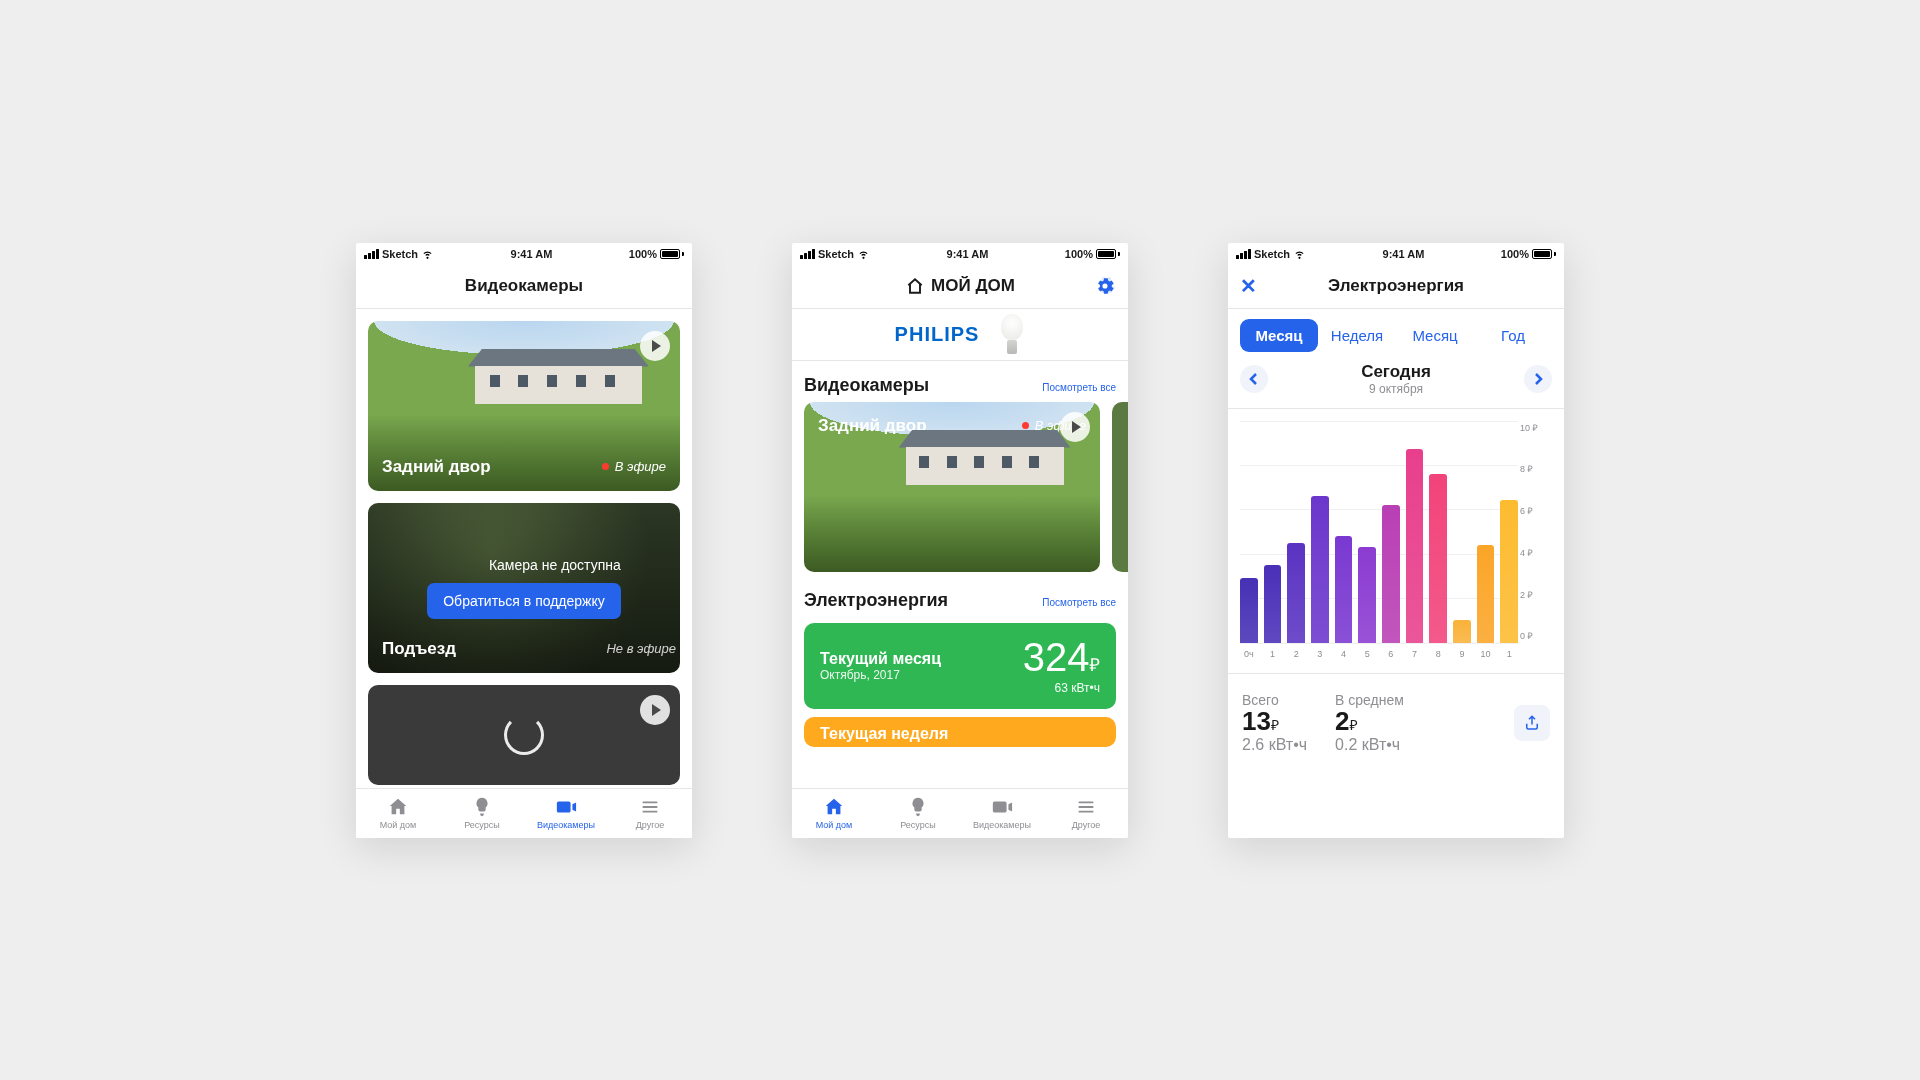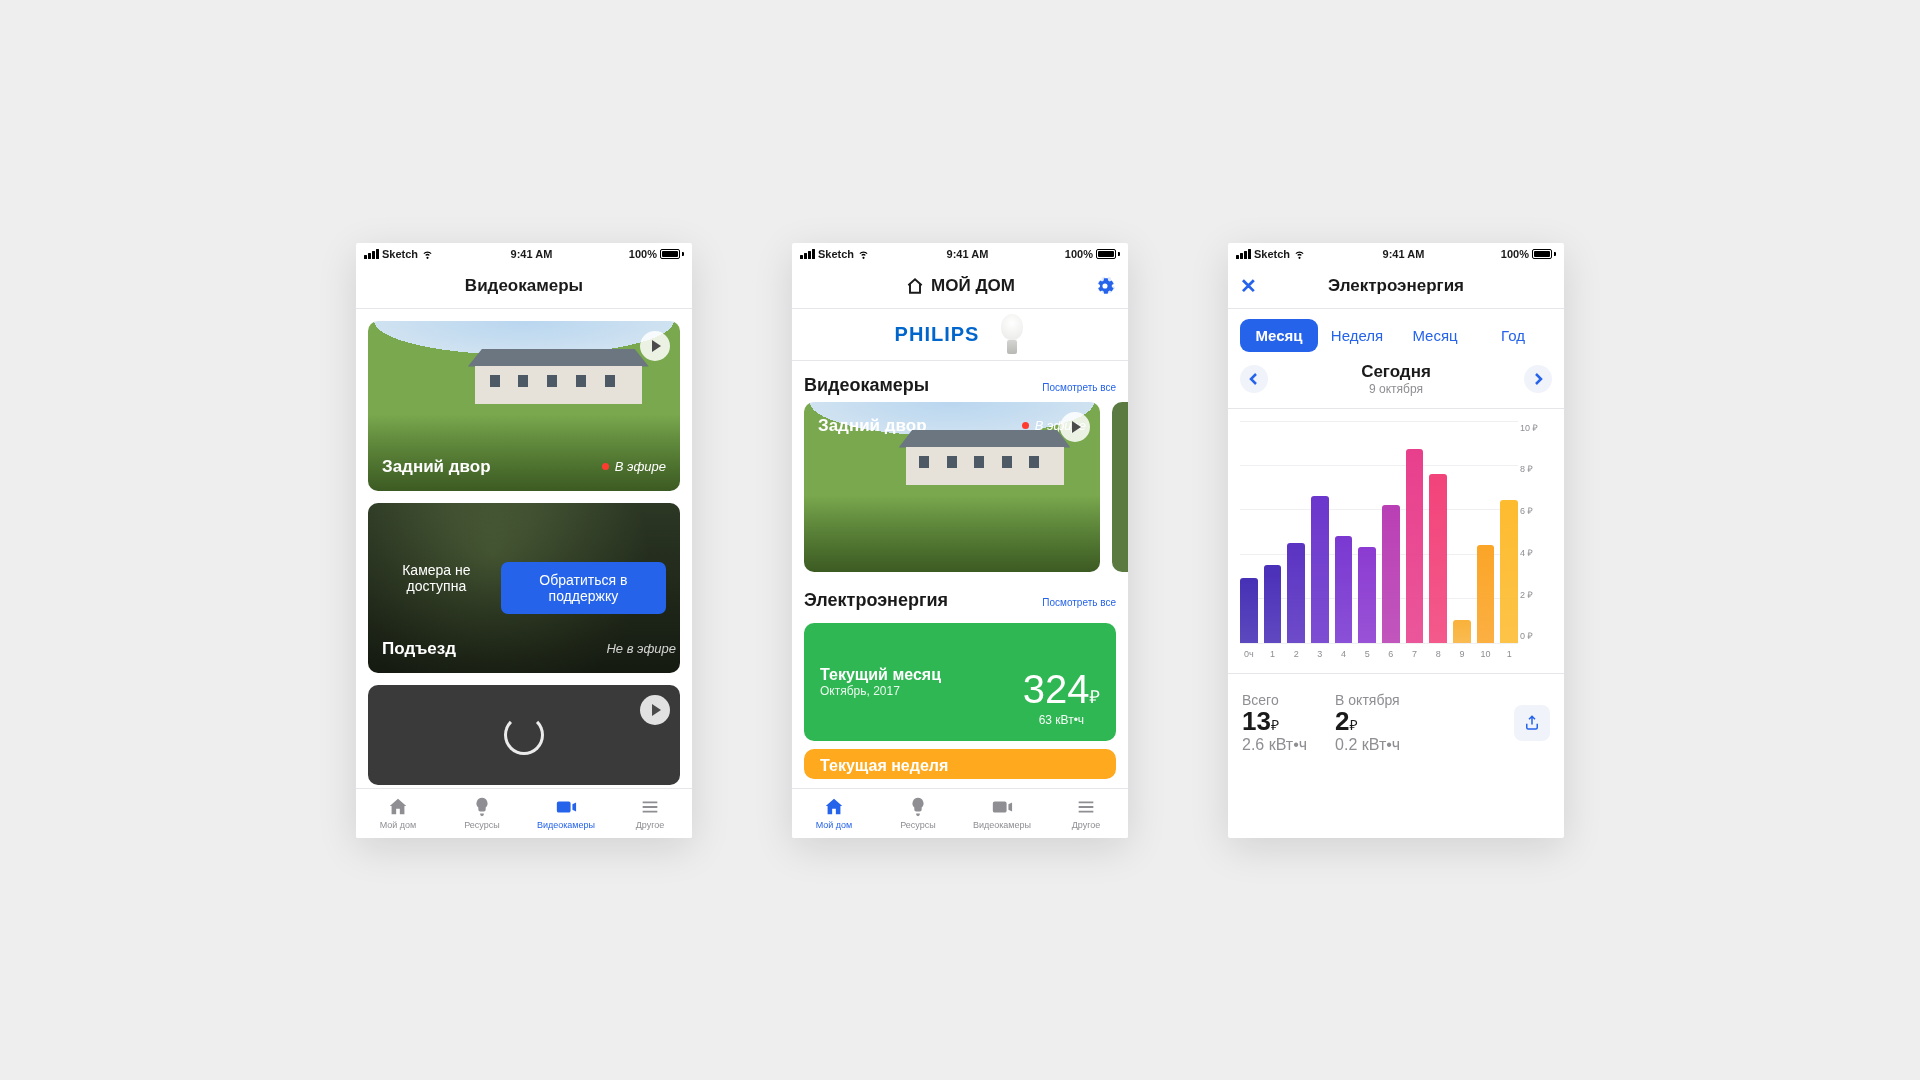--- a/index.html
+++ b/index.html
@@ -52,42 +52,42 @@
   .roof{position:absolute;top:0;left:0;width:100%;height:18px;background:#6b7680;clip-path:polygon(0 100%,8% 0,92% 0,100% 100%);}
   .wall{position:absolute;top:17px;left:4%;width:92%;height:38px;background:#e6e1d9;}
   .win{position:absolute;width:10px;height:12px;background:#4e5966;top:26px;}
   .cam-title{font-size:17px;font-weight:600;}
   .cam-row{display:flex;justify-content:space-between;align-items:center;}
   .live{display:flex;align-items:center;gap:6px;font-size:13px;font-style:italic;}
   .dot{width:7px;height:7px;border-radius:50%;background:var(--red);}
   .play-btn{position:absolute;top:10px;right:10px;width:30px;height:30px;border-radius:50%;background:rgba(255,255,255,.85);display:flex;align-items:center;justify-content:center;}
   .play-btn::after{content:"";border-left:9px solid #4a4a4a;border-top:6px solid transparent;border-bottom:6px solid transparent;margin-left:3px;}
   .cam-unavail{background:linear-gradient(rgba(30,30,30,.1),rgba(0,0,0,.55)),radial-gradient(circle at 40% 30%,#556b3e,#2e3a25 70%);align-items:center;justify-content:center;text-align:center;}
-  .cam-unavail .overlay{display:flex;flex-direction:row;align-items:flex-start;gap:10px;}
+  .cam-unavail .overlay{display:flex;flex-direction:column;align-items:flex-end;gap:10px;}
   .btn{background:var(--blue);color:#fff;border:none;border-radius:7px;padding:10px 16px;font-size:14px;font-weight:500;}
   .cam-unavail .cam-row{position:absolute;bottom:14px;left:14px;right:4px;}
   .cam-loading{background:#3a3a3a;display:flex;align-items:center;justify-content:center;}
   .spinner{width:40px;height:40px;border:3px solid rgba(255,255,255,.9);border-top-color:transparent;border-radius:50%;}
   
   .sec-head{display:flex;justify-content:space-between;align-items:baseline;padding:14px 12px 6px;}
   .sec-title{font-size:18px;font-weight:700;}
   .see-all{color:var(--blue);font-size:10px;}
   .promo{height:52px;display:flex;align-items:center;justify-content:center;gap:20px;border-bottom:1px solid var(--border);text-align:right;}
   .philips{color:#0066CC;font-weight:800;letter-spacing:1px;font-size:20px;}
   .bulb{width:26px;height:40px;position:relative;}
   .bulb::before{content:"";position:absolute;top:0;left:2px;width:22px;height:26px;background:radial-gradient(circle at 50% 35%,#fff,#e8e8e6);border-radius:50% 50% 45% 45%;}
   .bulb::after{content:"";position:absolute;bottom:0;left:8px;width:10px;height:14px;background:linear-gradient(#d4d4d2,#b8b8b5);border-radius:2px;}
   .cam-mini{margin:0 0 0 12px;height:170px;width:296px;display:inline-block;}
   .hscroll{white-space:nowrap;overflow:hidden;}
   .energy-card{margin:6px 12px 8px;border-radius:10px;padding:14px 16px;color:#fff;display:flex;justify-content:space-between;align-items:center;}
   .ec-green{background:var(--green);}
   .ec-orange{background:var(--orange);height:30px;padding-top:8px;padding-bottom:0;align-items:flex-start;}
   .ec-left .l1{font-size:16px;font-weight:600;}
   .ec-left .l2{font-size:12px;opacity:.9;}
-  .ec-right{text-align:center;margin-top:32px;}
+  .ec-right{text-align:right;}
   .ec-val{font-size:40px;font-weight:500;line-height:1;}
   .rub{font-size:18px;}
   .ec-sub{font-size:12px;opacity:.95;margin-top:4px;}
   
   .segbar{display:flex;gap:0;padding:10px 12px 10px;}
   .seg{flex:1;text-align:center;font-size:15px;color:var(--blue);padding:8px 0;border-radius:9px;}
   .seg.active{background:var(--blue);color:#fff;font-weight:600;}
   .date-row{display:flex;align-items:center;justify-content:space-between;padding:0 12px 12px;}
   .date-mid{text-align:center;}
   .date-mid .d1{font-size:17px;font-weight:600;}
@@ -426,21 +426,21 @@
               <span>1</span>
             </div>
       </div>
       <div class="totals">
         <div class="tot">
           <div class="tlabel">Всего</div>
           <div class="tval"><span>13</span><small>₽</small></div>
           <div class="tsub">2.6 кВт•ч</div>
         </div>
         <div class="tot">
-          <div class="tlabel">В октября</div>
+          <div class="tlabel">В среднем</div>
           <div class="tval"><span>2</span><small>₽</small></div>
           <div class="tsub">0.2 кВт•ч</div>
         </div>
         <div class="share">
           <svg width="18" height="18" viewBox="0 0 24 24" fill="none" stroke="currentColor" stroke-width="2">
                 <path d="M12 3v11M8 7l4-4 4 4M5 13v5a2 2 0 002 2h10a2 2 0 002-2v-5"></path>
               </svg>
         </div>
       </div>
     </div>

